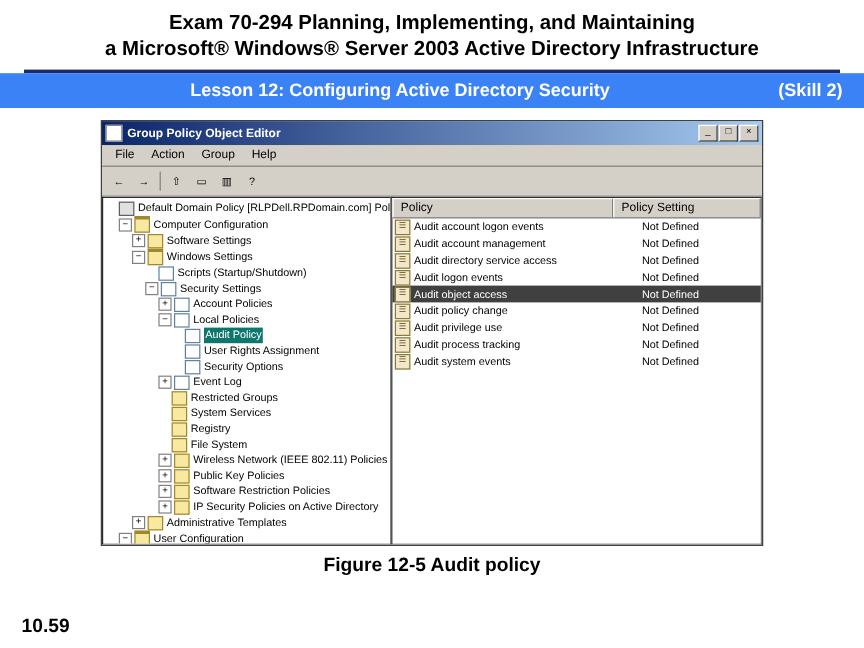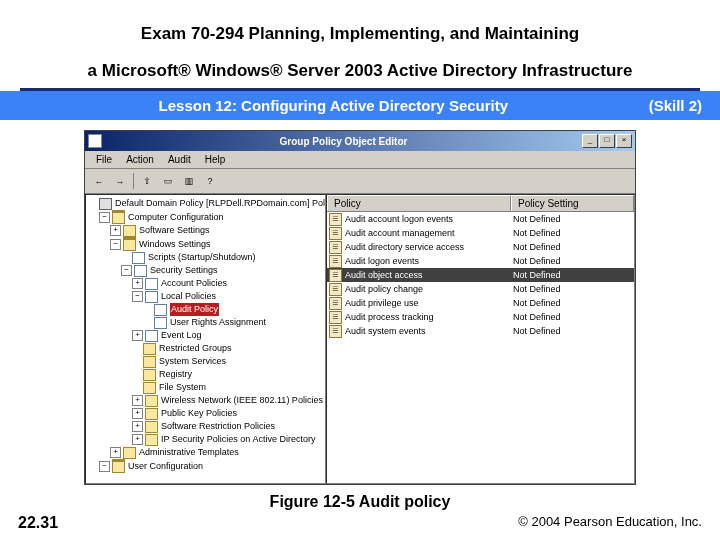--- a/index.html
+++ b/index.html
@@ -1,48 +1,48 @@
 <!DOCTYPE html>
 <html><head>
 <meta charset="utf-8">
 <style>
   body { margin: 0; padding: 0; font-family: Arial, sans-serif; width: 720px; height: 540px; background: #fff; overflow: hidden; }
   .slide { width: 720px; height: 540px; position: relative; }
   .title-block { text-align: center; padding: 8px 20px 4px; }
-  .title-block .main { font-weight: bold; font-size: 17px; line-height: 1.3; margin-top: 15px; }
+  .title-block .main { font-weight: bold; font-size: 17px; line-height: 1.3; }
   .title-underline { border-bottom: 3px solid #1a2a6c; margin: 2px 20px 0; }
   .blue-bar { background: #3b82f6; color: #fff; display: flex; justify-content: space-between; align-items: center; padding: 6px 18px; font-weight: bold; font-size: 15px; }
   .blue-bar .lesson { flex: 1; text-align: center; }
   .blue-bar .skill { white-space: nowrap; }
   .figure-wrap { display: flex; justify-content: center; padding: 10px 0 4px; }
   .gpo-window { width: 550px; border: 1px solid #404040; background: #d4d0c8; font-family: Tahoma, sans-serif; font-size: 10px; }
   .titlebar { background: linear-gradient(to right, #0a246a, #a6caf0); color: #fff; display: flex; align-items: center; padding: 2px 3px; height: 16px; }
   .titlebar .t-icon { width: 12px; height: 12px; background: #fff; margin-right: 4px; border: 1px solid #888; }
-  .titlebar .t-text { flex: 1; font-weight: bold; font-size: 10px; text-align: center; }
+  .titlebar .t-text { flex: 1; font-weight: bold; font-size: 10px; }
   .titlebar .win-btn { width: 14px; height: 12px; background: #d4d0c8; border: 1px solid #fff; border-right-color: #404040; border-bottom-color: #404040; margin-left: 1px; font-size: 8px; text-align: center; line-height: 10px; color: #000; }
   .menubar { display: flex; padding: 2px 4px; background: #d4d0c8; border-bottom: 1px solid #808080; }
   .menubar span { padding: 1px 7px; font-size: 10px; }
   .toolbar { display: flex; padding: 2px 4px; gap: 1px; border-bottom: 1px solid #808080; align-items: center; }
   .tb-btn { width: 18px; height: 18px; border: 1px solid #d4d0c8; display: flex; align-items: center; justify-content: center; font-size: 9px; }
   .tb-sep { width: 1px; height: 16px; background: #808080; margin: 0 2px; }
   .panes { display: flex; height: 290px; background: #fff; }
   .tree-pane { width: 235px; border: 1px inset #808080; overflow: hidden; background: #fff; padding: 2px; font-size: 9px; line-height: 13px; }
   .list-pane { flex: 1; border: 1px inset #808080; background: #fff; display: flex; flex-direction: column; }
   .list-header { display: flex; background: #d4d0c8; border-bottom: 1px solid #808080; font-size: 10px; }
   .list-header .col { padding: 2px 6px; border-right: 1px solid #808080; border-top: 1px solid #fff; border-left: 1px solid #fff; }
   .col-policy { width: 170px; }
   .col-setting { flex: 1; }
   .list-body { flex: 1; font-size: 9px; }
   .list-row { display: flex; padding: 0 2px; line-height: 14px; align-items: center; }
   .list-row.selected { background: #404040; color: #fff; }
   .list-row .li-icon { width: 11px; height: 11px; margin-right: 3px; background: #f0e8c8; border: 1px solid #8a7a3a; font-size: 7px; text-align: center; line-height: 9px; color: #5a4a1a; }
   .list-row .li-policy { width: 168px; white-space: nowrap; overflow: hidden; }
-  .list-row .li-setting { flex: 1; white-space: nowrap; }
+  .list-row .li-setting { flex: 1; white-space: nowrap; margin-left: 22px; }
   .tree-row { display: flex; align-items: center; white-space: nowrap; }
-  .tree-row.selected .tr-label { background: #b91c1c; color: #fff; padding: 0 1px; }
+  .tree-row.selected .tr-label { background: #0f766e; color: #fff; padding: 0 1px; }
   .exp { width: 9px; height: 9px; border: 1px solid #808080; font-size: 8px; line-height: 7px; text-align: center; margin-right: 2px; background: #fff; color: #000; flex-shrink: 0; }
   .noexp { width: 11px; flex-shrink: 0; }
   .tr-icon { width: 11px; height: 10px; margin-right: 3px; flex-shrink: 0; }
   .ic-folder { background: #f8e8a0; border: 1px solid #a08830; }
   .ic-folder-open { background: #f8e8a0; border: 1px solid #a08830; border-top-width: 3px; }
   .ic-page { background: #fff; border: 1px solid #6080a0; }
   .ic-root { background: #e0e0e0; border: 1px solid #606060; }
   .figure-caption { text-align: center; font-weight: bold; font-size: 16px; padding: 4px 0 2px; }
   .footer { display: flex; justify-content: space-between; position: absolute; bottom: 8px; left: 0; right: 0; padding: 0 18px; font-size: 14px; }
   .footer .page { font-weight: bold; font-size: 16px; }
@@ -67,21 +67,21 @@
       <div class="titlebar">
         <div class="t-icon"></div>
         <div class="t-text">Group Policy Object Editor</div>
         <div class="win-btn">_</div>
         <div class="win-btn">□</div>
         <div class="win-btn">×</div>
       </div>
       <div class="menubar">
         <span>File</span>
         <span>Action</span>
-        <span>Audit</span>
+        <span>Group</span>
         <span>Help</span>
       </div>
       <div class="toolbar">
         <div class="tb-btn">←</div>
         <div class="tb-btn">→</div>
         <div class="tb-sep"></div>
         <div class="tb-btn">⇧</div>
         <div class="tb-btn">▭</div>
         <div class="tb-btn">▥</div>
         <div class="tb-btn">?</div>
@@ -132,20 +132,25 @@
               <div class="tree-row selected" style="padding-left:55px">
                 <span class="noexp"></span>
                 <span class="tr-icon ic-page"></span>
                 <span class="tr-label">Audit Policy</span>
               </div>
               <div class="tree-row" style="padding-left:55px">
                 <span class="noexp"></span>
                 <span class="tr-icon ic-page"></span>
                 <span class="tr-label">User Rights Assignment</span>
               </div>
+              <div class="tree-row" style="padding-left:55px">
+                <span class="noexp"></span>
+                <span class="tr-icon ic-page"></span>
+                <span class="tr-label">Security Options</span>
+              </div>
               <div class="tree-row" style="padding-left:44px">
                 <span class="exp">+</span>
                 <span class="tr-icon ic-page"></span>
                 <span class="tr-label">Event Log</span>
               </div>
               <div class="tree-row" style="padding-left:44px">
                 <span class="noexp"></span>
                 <span class="tr-icon ic-folder"></span>
                 <span class="tr-label">Restricted Groups</span>
               </div>
@@ -249,16 +254,15 @@
               </div>
             </div>
         </div>
       </div>
     </div>
   </div>
 
   <div class="figure-caption">Figure 12-5 Audit policy</div>
 
   <div class="footer">
-    <span class="page">22.31</span>
-    <span class="copy">© 2004 Pearson Education, Inc.</span>
+    <span class="page">10.59</span>
   </div>
 </div>
 
 </body></html>

